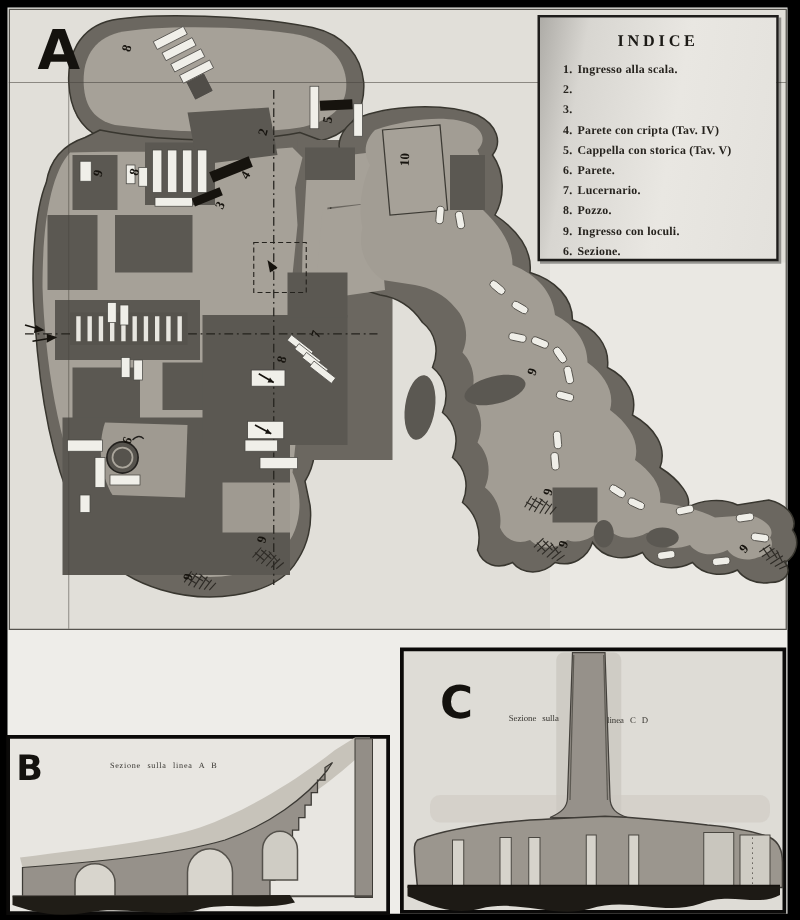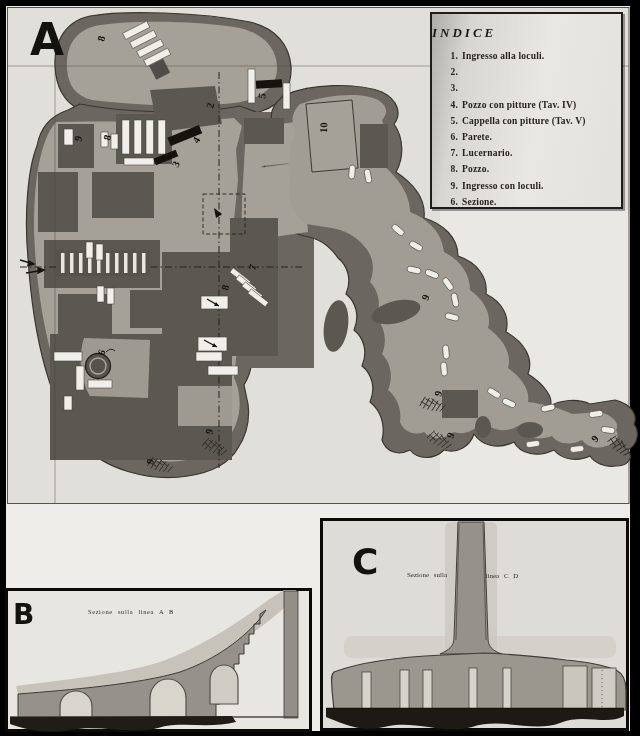--- a/index.html
+++ b/index.html
@@ -3,22 +3,22 @@
 <meta charset="utf-8">
 <style>
   html,body{margin:0;padding:0;background:#000;}
   .page{position:relative;width:640px;height:736px;background:#000;overflow:hidden;
         font-family:"Liberation Serif", serif;}
   .art{position:absolute;left:0;top:0;}
   
   .indice{position:absolute;left:430px;top:12px;width:193px;height:197px;box-sizing:border-box;
           background:linear-gradient(100deg,#aeaca7 0%,#d8d6d1 18%,#e9e7e2 55%,#e3e1dc 100%);
           border:2px solid #1e1d1b;box-shadow:2px 2px 0 rgba(0,0,0,.35);}
-  .indice-title{margin-top:11px;font-size:13px;font-weight:700;
-                letter-spacing:3px;color:#1c1a16;font-style:italic;}
+  .indice-title{margin-top:11px;text-align:center;font-size:13px;font-weight:700;
+                letter-spacing:3px;color:#1c1a16;}
   .indice-list{margin-top:7px;}
   .indice-row{display:flex;line-height:16.2px;font-size:9.5px;font-weight:700;color:#26231e;
               letter-spacing:.2px;}
   .indice-num{width:26px;text-align:right;flex:0 0 26px;}
   .indice-label{margin-left:4px;white-space:nowrap;}
 </style>
 </head>
 <body>
 
 <div class="page">
@@ -278,35 +278,35 @@
     <text x="427" y="577" text-anchor="middle" font-family="Liberation Serif, serif" font-size="7" fill="#35332e" word-spacing="3">Sezione sulla</text>
     <text x="502" y="578" text-anchor="middle" font-family="Liberation Serif, serif" font-size="7" fill="#35332e" word-spacing="3">linea C D</text>
   </g>
 </svg>
 
 <div class="indice">
   <div class="indice-title">INDICE</div>
   <div class="indice-list">
     <div class="indice-row">
           <span class="indice-num">1.</span>
-          <span class="indice-label">Ingresso alla loculi.</span>
+          <span class="indice-label">Ingresso alla scala.</span>
         </div>
     <div class="indice-row">
           <span class="indice-num">2.</span>
         </div>
     <div class="indice-row">
           <span class="indice-num">3.</span>
         </div>
     <div class="indice-row">
           <span class="indice-num">4.</span>
-          <span class="indice-label">Pozzo con pitture (Tav. IV)</span>
+          <span class="indice-label">Parete con cripta (Tav. IV)</span>
         </div>
     <div class="indice-row">
           <span class="indice-num">5.</span>
-          <span class="indice-label">Cappella con pitture (Tav. V)</span>
+          <span class="indice-label">Cappella con storica (Tav. V)</span>
         </div>
     <div class="indice-row">
           <span class="indice-num">6.</span>
           <span class="indice-label">Parete.</span>
         </div>
     <div class="indice-row">
           <span class="indice-num">7.</span>
           <span class="indice-label">Lucernario.</span>
         </div>
     <div class="indice-row">

